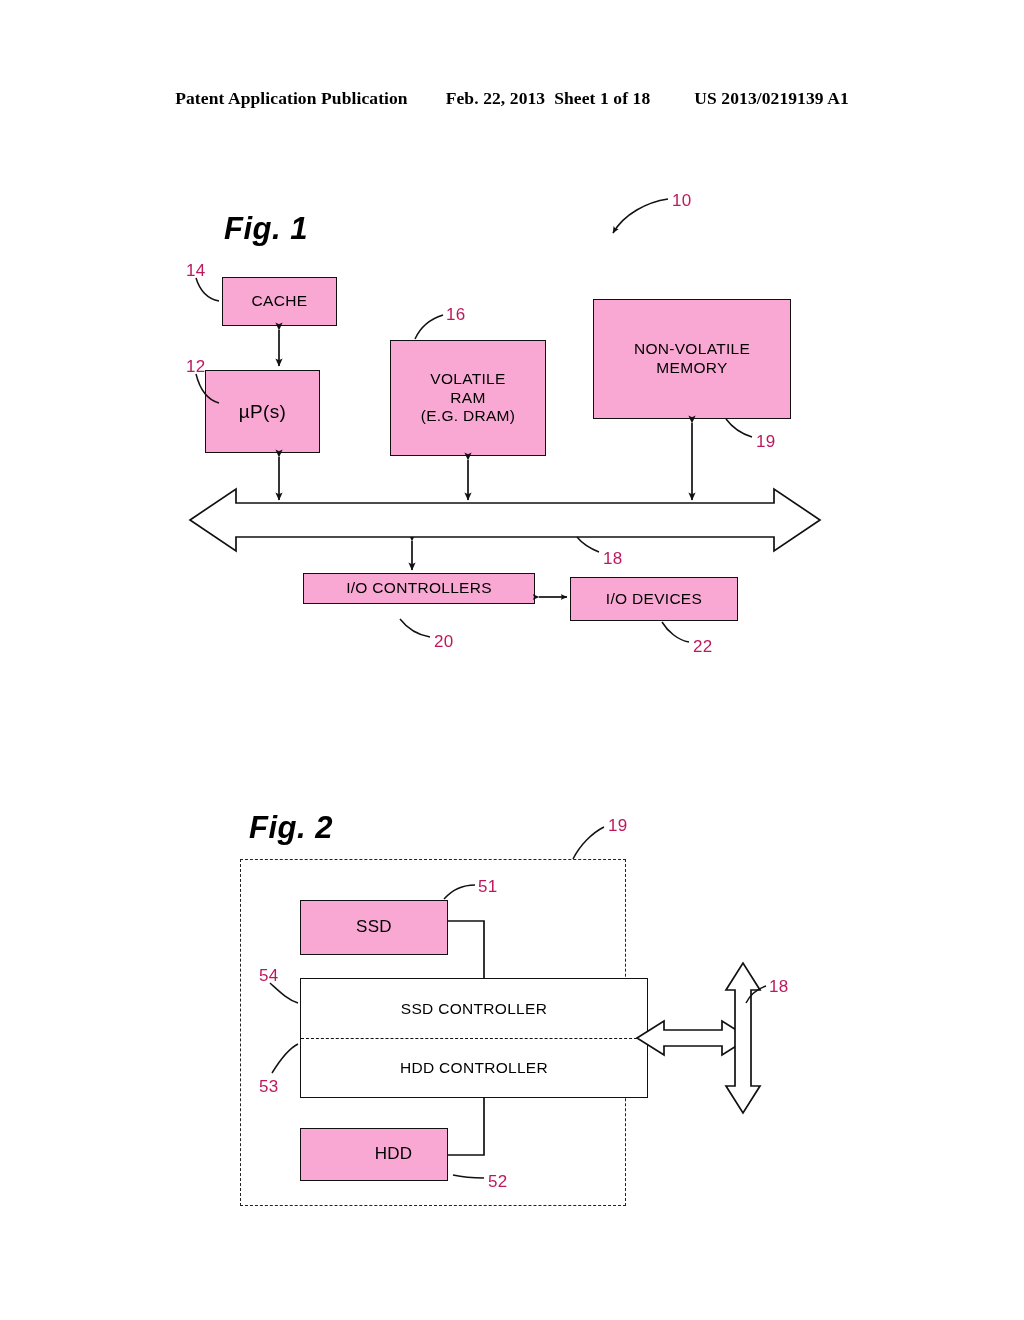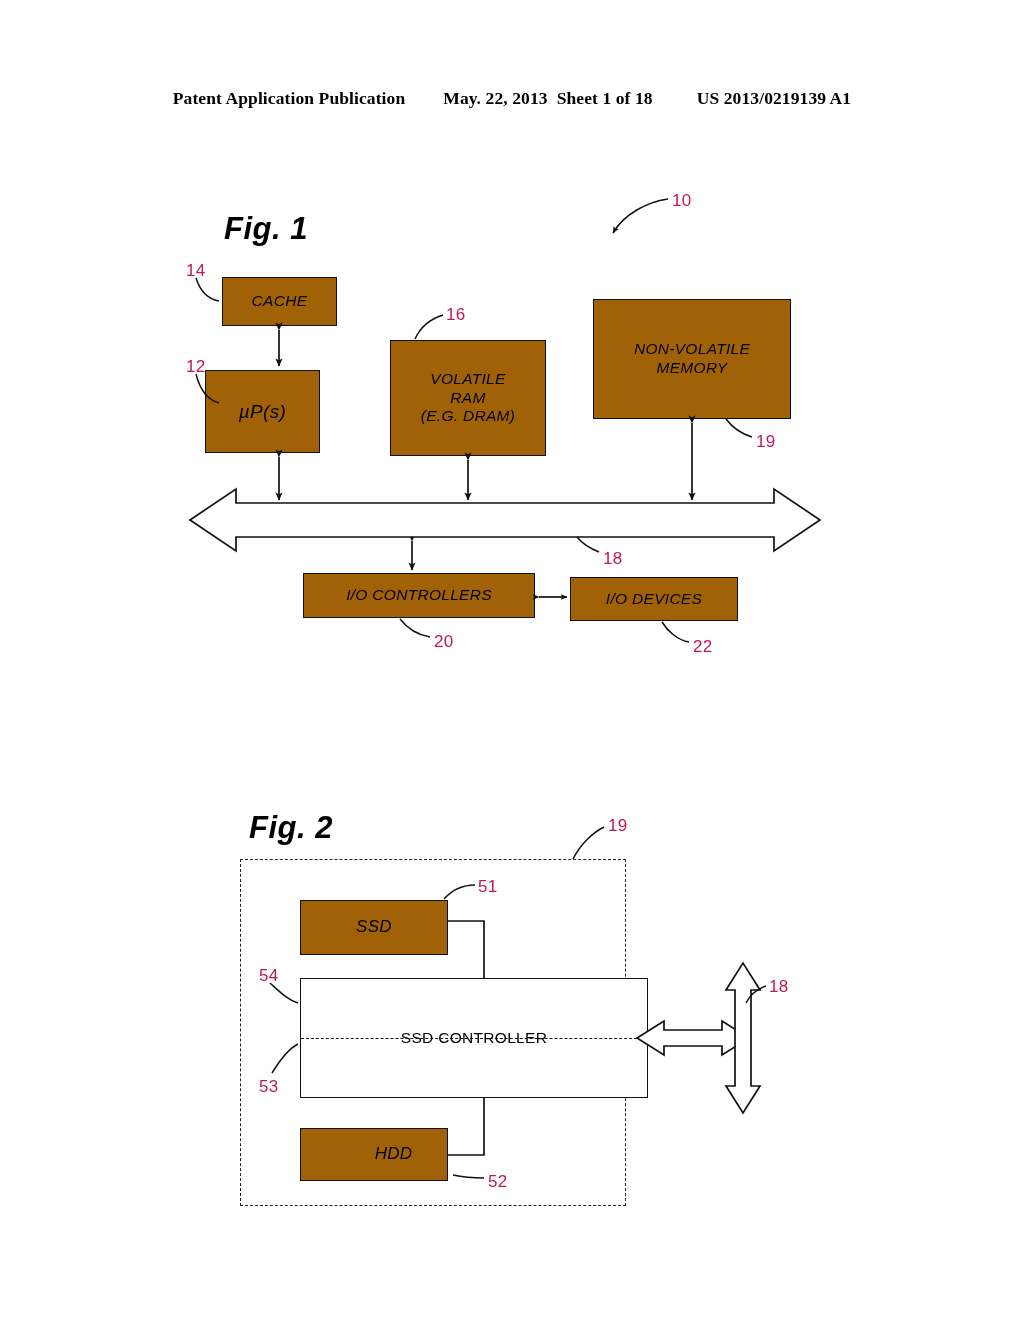--- a/index.html
+++ b/index.html
@@ -45,30 +45,29 @@
     font-size: 31px;
     letter-spacing: 0.5px;
   }
   #fig1-label { left: 224px; top: 211px; }
   #fig2-label { left: 249px; top: 810px; }
 
   
   .blk {
     position: absolute;
     border: 1.6px solid #111;
-    background: #a16207;
+    background: #f9a8d4;
     display: flex;
     align-items: center;
     justify-content: center;
     text-align: center;
     font-size: 15.5px;
     line-height: 1.22;
     letter-spacing: 0.3px;
     box-sizing: border-box;
-    font-style: italic;
   }
   .blk span { display: block; }
 
   
   .refnum {
     position: absolute;
     font-family: "Liberation Sans", sans-serif;
     font-size: 17px;
     letter-spacing: 0.2px;
     color: #be185d;
@@ -115,21 +114,21 @@
     right: 0;
     top: 50%;
     border-top: 1.6px dashed #111;
   }
 </style>
 </head>
 <body>
 
 <div class="page-header">
   <span class="hdr-pub">Patent Application Publication</span>
-  <span class="hdr-date">May. 22, 2013</span>
+  <span class="hdr-date">Feb. 22, 2013</span>
   <span class="hdr-sheet">Sheet 1 of 18</span>
   <span class="hdr-num">US 2013/0219139 A1</span>
 </div>
 
 <div class="fig-label" id="fig1-label">Fig. 1</div>
 
 <div class="blk" id="blk-cache" style="left:222px; top:277px; width:115px; height:49px;">
   <span>CACHE</span>
 </div>
 
@@ -145,21 +144,21 @@
   </div>
 </div>
 
 <div class="blk" id="blk-nvm" style="left:593px; top:299px; width:198px; height:120px;">
   <div>
     <span>NON-VOLATILE</span>
     <span>MEMORY</span>
   </div>
 </div>
 
-<div class="blk" id="blk-ioc" style="left:303px; top:573px; width:232px; height:45px;text-align:right;">
+<div class="blk" id="blk-ioc" style="left:303px; top:573px; width:232px; height:31px;text-align:right;">
   <span>I/O CONTROLLERS</span>
 </div>
 
 <div class="blk" id="blk-iod" style="left:570px; top:577px; width:168px; height:44px;">
   <span>I/O DEVICES</span>
 </div>
 
 <div style="position:absolute; left:190px; top:509px; width:630px; text-align:center; font-size:15.5px; letter-spacing:0.3px;">BUS(ES)</div>
 
 <div class="refnum" id="ref-10" style="left:672px; top:191px;">10</div>
@@ -177,20 +176,23 @@
 
 <div class="blk" id="blk-ssd" style="left:300px; top:900px; width:148px; height:55px;">
   <span style="font-size:17px;">SSD</span>
 </div>
 
 <div class="ctrl-box" id="blk-controllers" style="left:300px; top:978px; width:348px; height:120px;">
   <div class="ctrl-half">
     <span>SSD CONTROLLER</span>
   </div>
   <div class="ctrl-divider"></div>
+  <div class="ctrl-half">
+    <span>HDD CONTROLLER</span>
+  </div>
 </div>
 
 <div class="blk" id="blk-hdd" style="left:300px; top:1128px; width:148px; height:53px;padding-left:39px;">
   <span style="font-size:17px;">HDD</span>
 </div>
 
 <div class="refnum" id="ref-19b" style="left:608px; top:816px;">19</div>
 <div class="refnum" id="ref-51" style="left:478px; top:877px;">51</div>
 <div class="refnum" id="ref-54" style="left:259px; top:966px;">54</div>
 <div class="refnum" id="ref-53" style="left:259px; top:1077px;">53</div>

